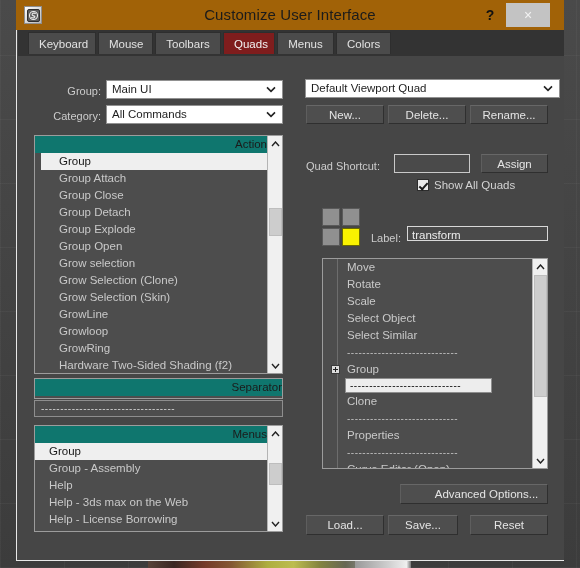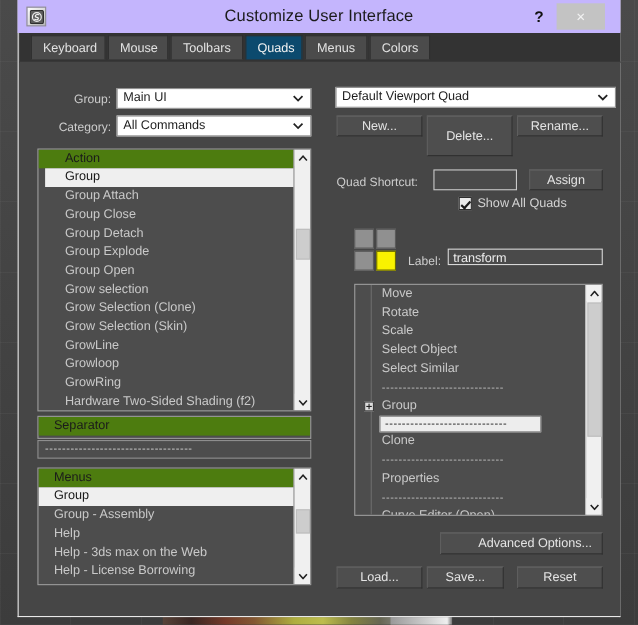--- a/index.html
+++ b/index.html
@@ -53,21 +53,21 @@
     background: #464646;
     border: 1px solid #e8e8e8;
     border-top: none;
     box-sizing: border-box;
   }
   #titlebar {
     position: absolute;
     left: 16px; top: 0;
     width: 548px;
     height: 30px;
-    background: #c4b5fd;
+    background: #a16207;
     box-sizing: border-box;
   }
   #title-icon {
     position: absolute;
     left: 8px; top: 6px;
     width: 18px; height: 18px;
     background: linear-gradient(135deg,#fdfdfd,#b9b9b9);
     border: 1px solid #8e8e8e;
     box-sizing: border-box;
     display: flex; align-items: center; justify-content: center;
@@ -125,21 +125,21 @@
     border: 1px solid #2e2e2e;
     border-bottom: none;
     color: #e2e2e2;
     font-size: 11.5px;
     box-sizing: border-box;
     text-align: center;
     cursor: default;
     white-space: nowrap;
   }
   .tab.active {
-    background: #0c4a6e;
+    background: #7f1d1d;
     color: #f2f2f2;
   }
 
   
   #body-area {
     position: absolute;
     left: 1px; top: 56px;
     width: 546px;
     height: 504px;
     background: #464646;
@@ -248,22 +248,23 @@
     line-height: 17px;
     padding-left: 24px;
     color: #c9c9c9;
     font-size: 11.5px;
     white-space: nowrap;
     position: relative;
     cursor: default;
     box-sizing: border-box;
   }
   .lrow.header {
-    background: #4d7c0f;
+    background: #0f766e;
     color: #1b1b1b;
+    text-align: right;
   }
   .lrow.sel {
     background: #efefef;
     color: #161616;
     margin-left: 6px;
     padding-left: 18px;
   }
   .lrow.sep-dash {
     color: #bdbdbd;
     letter-spacing: .5px;
@@ -465,21 +466,21 @@
     <div class="combo" style="left:287px; top:23px; width:255px;">
       <div class="combo-text">Default Viewport Quad</div>
       <div class="combo-arrow">
         <svg width="10" height="7" viewBox="0 0 10 7">
             <path d="M1 1.4 L5 5.4 L9 1.4" stroke="#222" stroke-width="1.6" fill="none"></path>
           </svg>
       </div>
     </div>
 
     <div class="btn" style="left:288px; top:49px; width:78px; height:19px;">New...</div>
-    <div class="btn" style="left:370px; top:49px; width:78px; height:37px;">Delete...</div>
+    <div class="btn" style="left:370px; top:49px; width:78px; height:19px;">Delete...</div>
     <div class="btn" style="left:452px; top:49px; width:78px; height:19px;">Rename...</div>
 
     <div class="lbl" style="left:288px; top:103px;">Quad Shortcut:</div>
     <div class="field" style="left:376px; top:98px; width:76px; height:19px;"></div>
     <div class="btn" style="left:463px; top:98px; width:67px; height:19px;">Assign</div>
 
     <div class="cbx-wrap" style="left:383px; top:123px;margin-left:16px;">
       <span class="cbx"></span>
       <span class="cbx-label">Show All Quads</span>
     </div>

